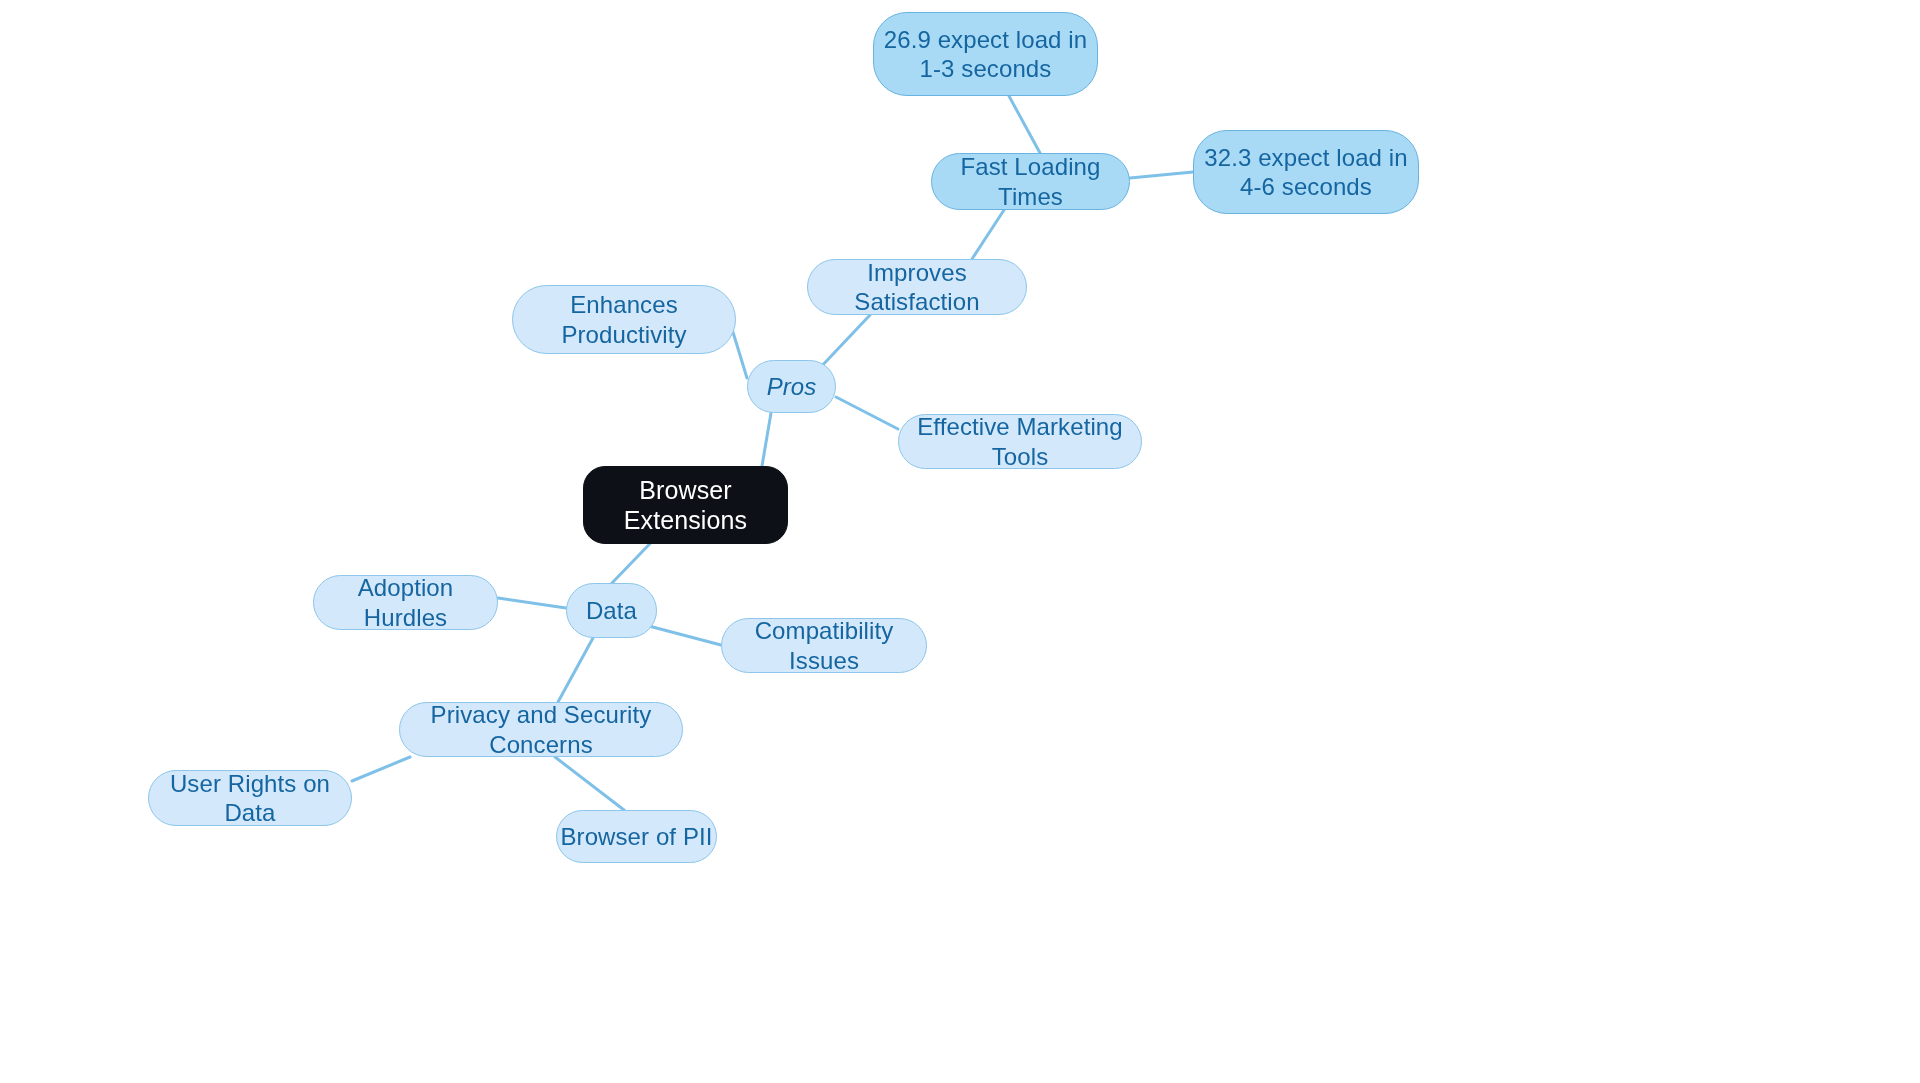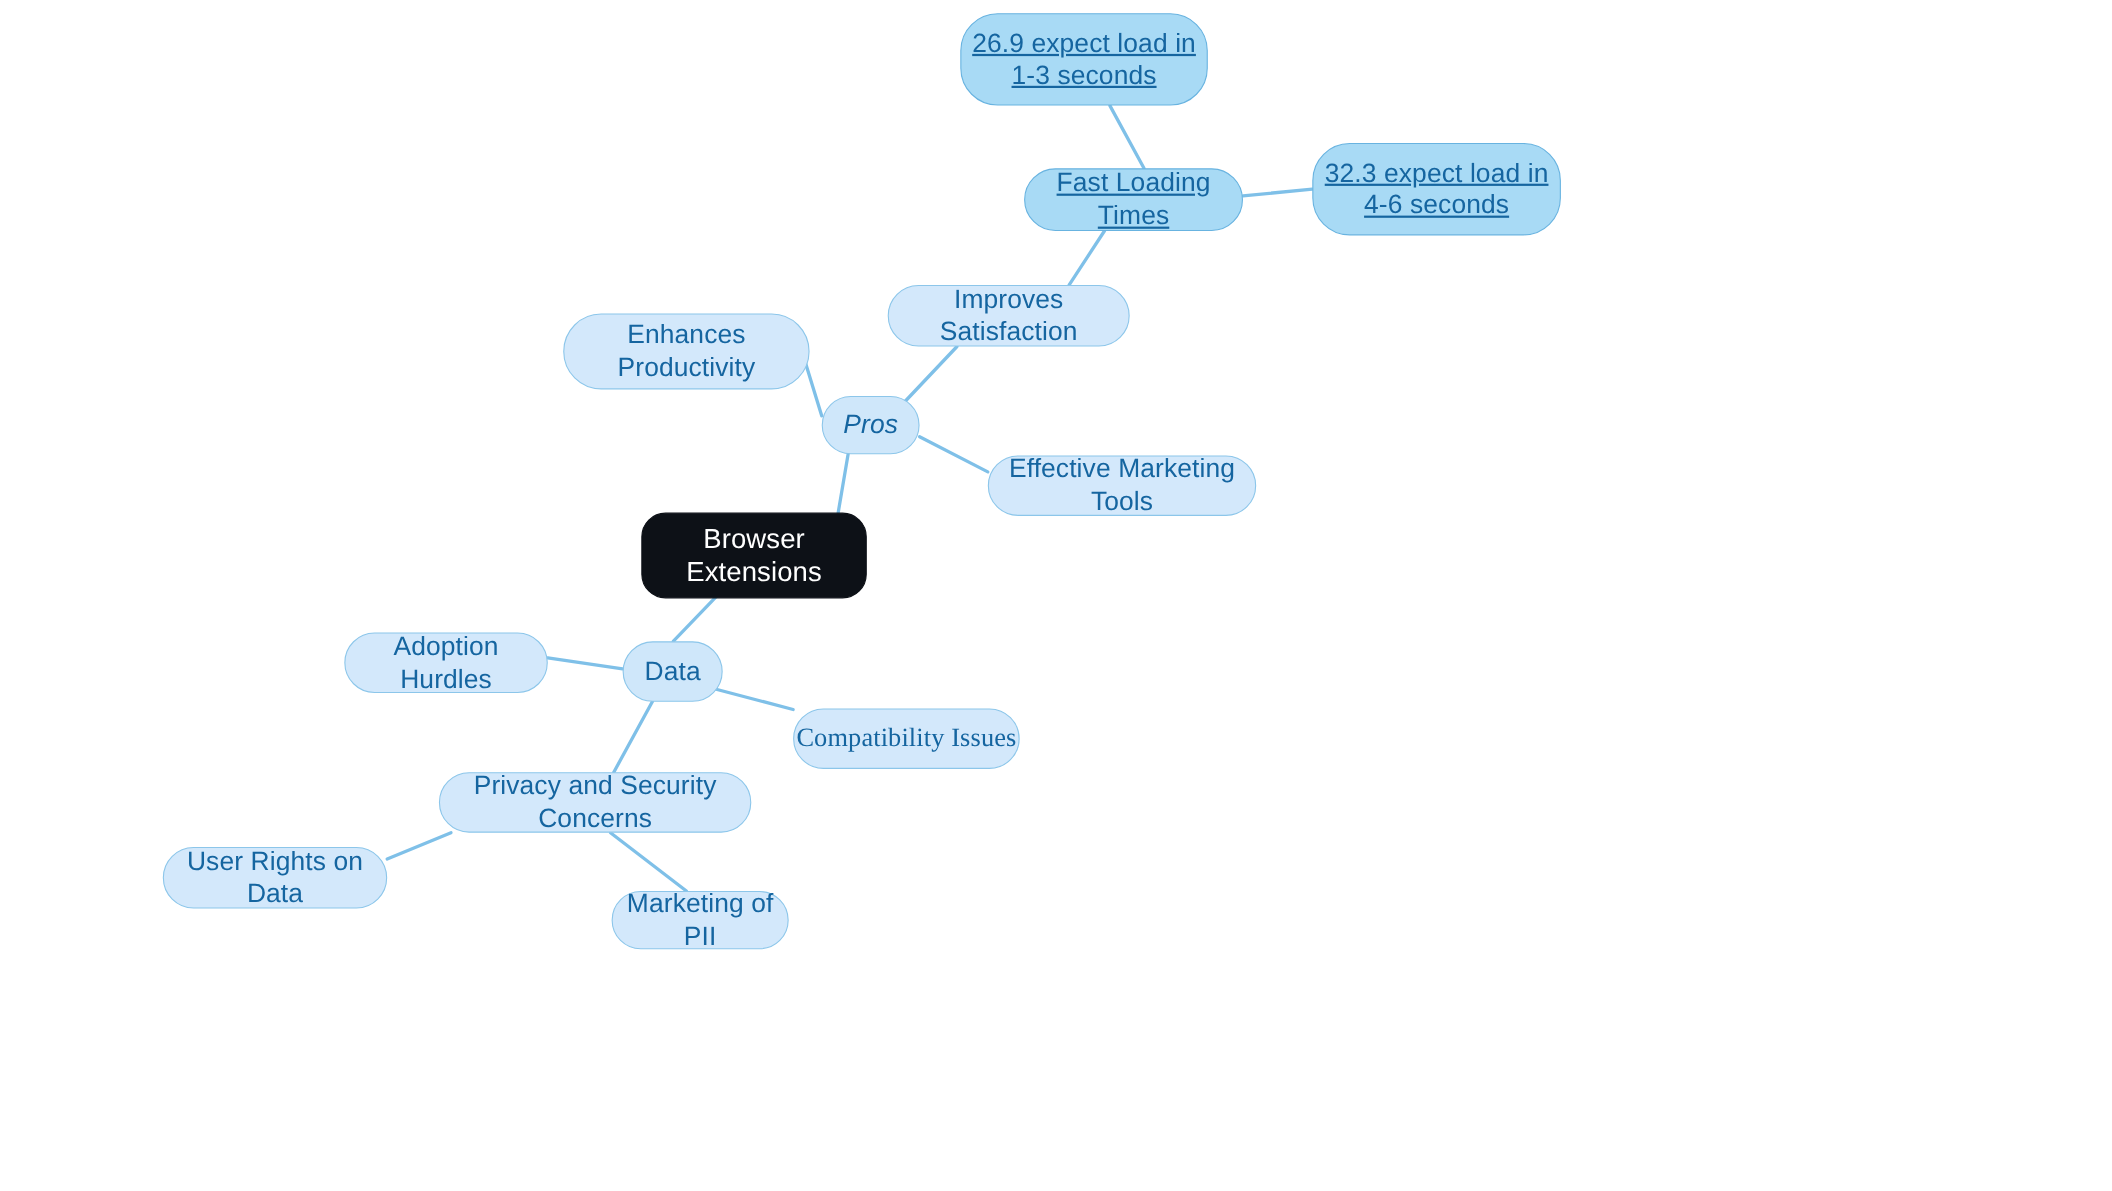--- a/index.html
+++ b/index.html
@@ -56,21 +56,20 @@
     border: 1.6px solid #8cc6ea;
     border-radius: 40px;
     font-size: 24px;
   }
   .node.lvl-3 {
     background: #a8daf5;
     color: #1565a0;
     border: 1.6px solid #68b3e0;
     border-radius: 34px;
     font-size: 24px;
-    text-decoration: underline;
   }
 </style>
 </head>
 <body>
 
 <div id="canvas">
   <svg id="edge-layer" viewBox="0 0 1920 1083" xmlns="http://www.w3.org/2000/svg">
       <line x1="762" y1="466" x2="771" y2="413" stroke="#7fc0e8" stroke-width="3" stroke-linecap="round"></line>
       <line x1="666" y1="527" x2="612" y2="583" stroke="#7fc0e8" stroke-width="3" stroke-linecap="round"></line>
       <line x1="747" y1="378" x2="732" y2="329" stroke="#7fc0e8" stroke-width="3" stroke-linecap="round"></line>
@@ -89,18 +88,18 @@
       <div class="node lvl-root" style="left: 583px; top: 466px; width: 205px; height: 78px;">Browser Extensions</div>
       <div class="node lvl-1" style="left: 747px; top: 360px; width: 89px; height: 53px; font-style: italic;">Pros</div>
       <div class="node lvl-1" style="left: 566px; top: 583px; width: 91px; height: 55px;">Data</div>
       <div class="node lvl-2" style="left: 512px; top: 285px; width: 224px; height: 69px;">Enhances Productivity</div>
       <div class="node lvl-2" style="left: 807px; top: 259px; width: 220px; height: 56px;">Improves Satisfaction</div>
       <div class="node lvl-2" style="left: 898px; top: 414px; width: 244px; height: 55px;">Effective Marketing Tools</div>
       <div class="node lvl-3" style="left: 931px; top: 153px; width: 199px; height: 57px;">Fast Loading Times</div>
       <div class="node lvl-3" style="left: 873px; top: 12px; width: 225px; height: 84px;">26.9 expect load in 1-3 seconds</div>
       <div class="node lvl-3" style="left: 1193px; top: 130px; width: 226px; height: 84px;">32.3 expect load in 4-6 seconds</div>
       <div class="node lvl-2" style="left: 313px; top: 575px; width: 185px; height: 55px;">Adoption Hurdles</div>
-      <div class="node lvl-2" style="left: 721px; top: 644px; width: 206px; height: 55px; font-family: Liberation Serif, serif;">Compatibility Issues</div>
+      <div class="node lvl-2" style="left: 721px; top: 618px; width: 206px; height: 55px;">Compatibility Issues</div>
       <div class="node lvl-2" style="left: 399px; top: 702px; width: 284px; height: 55px; text-align: center;">Privacy and Security Concerns</div>
       <div class="node lvl-2" style="left: 148px; top: 770px; width: 204px; height: 56px;">User Rights on Data</div>
-      <div class="node lvl-2" style="left: 556px; top: 810px; width: 161px; height: 53px;">Marketing of PII</div>
+      <div class="node lvl-2" style="left: 556px; top: 810px; width: 161px; height: 53px;">Browser of PII</div>
     </div>
 </div>
 
 </body></html>

